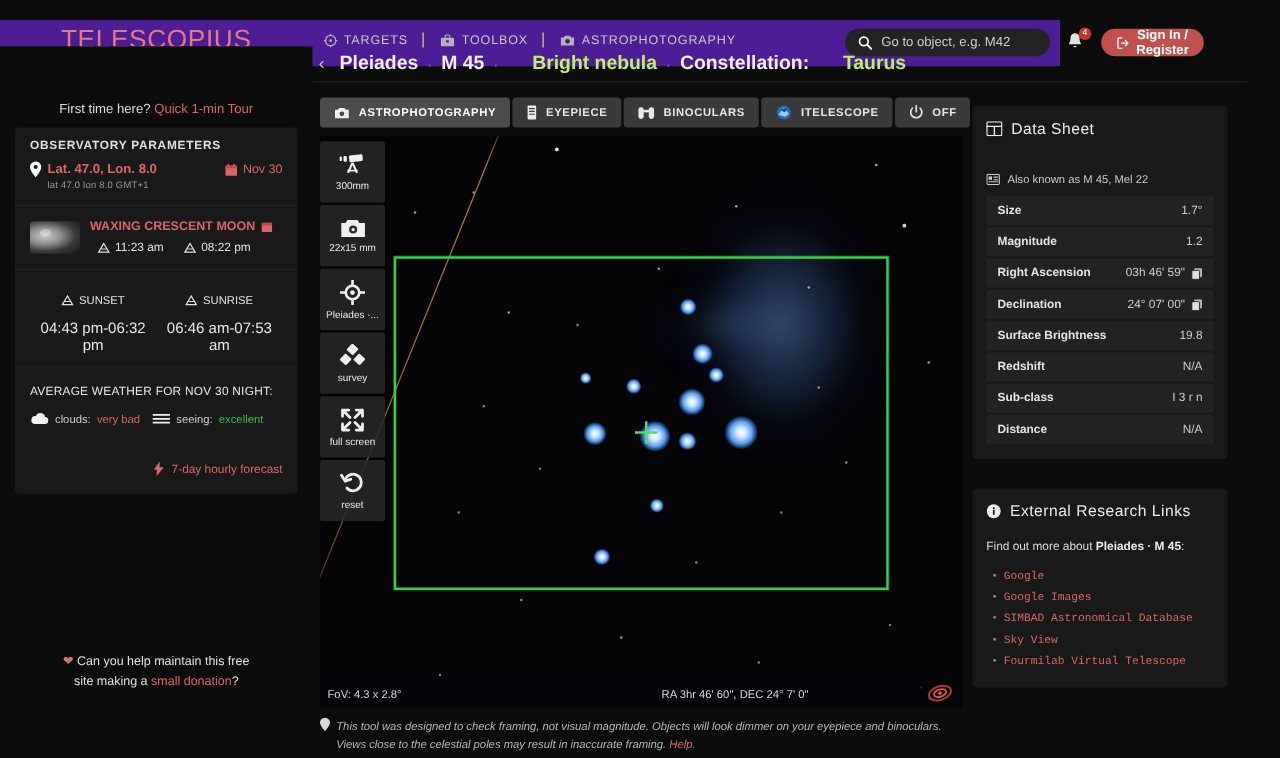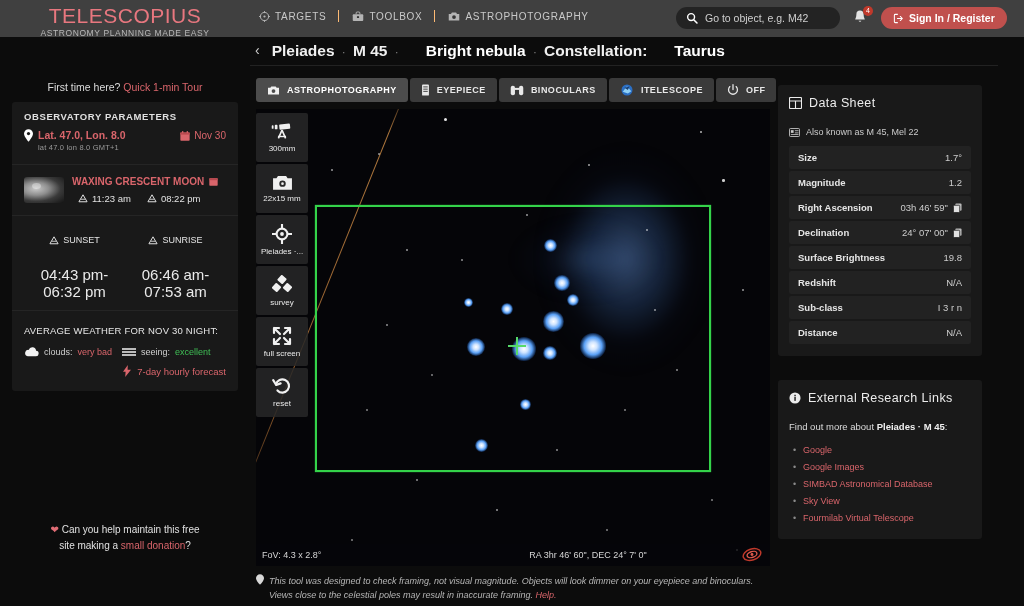--- a/index.html
+++ b/index.html
@@ -8,22 +8,22 @@
     width: 1024px; height: 606px;
     background: #0c0c0c;
     font-family: "Liberation Sans", sans-serif;
     color: #d8d8d8;
     overflow: hidden;
   }
   .page { position: relative; width: 1024px; height: 606px; background: #0c0c0c; }
 
   
   .topbar {
-    position: absolute; top: 0; left: 0; width: 1024px; height: 37px;
-    background: #404040;
+    position: absolute; top: 16px; left: 0; width: 848px; height: 37px;
+    background: #4c1d95;
     display: flex; align-items: center;
   }
   .brand {
     position: absolute; left: 0; top: 4px; width: 250px; text-align: center;
   }
   .brand-title {
     font-size: 21px; letter-spacing: 0.5px; color: #e8777f; font-weight: 400;
     line-height: 23px;
   }
   .brand-sub {
@@ -62,21 +62,21 @@
   }
 
   
   .crumbbar {
     position: absolute; top: 37px; left: 250px; width: 748px; height: 29px;
     display: flex; align-items: center; gap: 7px;
     border-bottom: 1px solid #222;
   }
   .crumb-back { font-size: 14px; color: #d0d0d0; cursor: pointer; padding: 0 5px 2px 5px; }
   .crumb { font-size: 15.5px; font-weight: bold; color: #f0f0f0; }
-  .crumb.red { color: #ffffff; padding-left: 20px; }
+  .crumb.red { color: #bef264; padding-left: 20px; }
   .crumb-sep { font-size: 13px; color: #777; }
 
   
   .sidebar { position: absolute; top: 37px; left: 0; width: 250px; height: 569px; background: #0c0c0c; }
   .firsttime {
     text-align: center; font-size: 10.5px; color: #dcdcdc; padding: 44px 0 9px 0;
   }
   .firsttime .lnk { color: #d9656b; cursor: pointer; }
 
   .panel { margin: 0 12px; background: #191919; border-radius: 3px; }
@@ -118,29 +118,29 @@
       #d98b10 69%, #e8c24a 75%, #3b7bbf 78%, #4f8fd0 100%);
   }
   .bar-label {
     position: absolute; left: 3px; top: 1px; font-size: 8px; font-weight: bold;
     color: #fff; letter-spacing: .3px;
   }
   .bar-mid { position: absolute; left: 50%; top: 0; width: 1px; height: 13px; background: #777; }
   .twi-rows { display: flex; margin-top: 7px; }
   .twi-col { flex: 1; text-align: center; }
   .twi-head { font-size: 9px; color: #e4e4e4; display: flex; align-items: center; justify-content: center; gap: 4px; }
-  .twi-val { font-size: 15px; color: #eaeaea; margin-top: 21px; }
+  .twi-val { font-size: 12px; color: #eaeaea; margin-top: 10px; }
 
   .weather { padding: 14px 12px 14px 12px; }
   .weather-title { font-size: 9.5px; color: #e6e6e6; letter-spacing: .2px; }
   .weather-row { display: flex; align-items: center; gap: 10px; margin-top: 11px; }
   .w-item { display: flex; align-items: center; gap: 5px; font-size: 9px; color: #cfcfcf; }
   .w-bad { color: #d9656b; }
   .w-good { color: #3fbf55; text-align: right; }
-  .forecast { display: flex; align-items: center; justify-content: flex-end; gap: 6px; margin-top: 8px; }
+  .forecast { display: flex; align-items: center; justify-content: flex-end; gap: 6px; margin-top: 29px; }
   .forecast-lnk { font-size: 9.5px; color: #d9656b; cursor: pointer; }
 
   .donate {
     position: absolute; left: 0; bottom: 52px; width: 250px; text-align: center;
     font-size: 10px; color: #e0e0e0; line-height: 16px; padding: 0 30px;
   }
   .donate .lnk { color: #d9656b; cursor: pointer; }
   .heart { color: #e06c75; }
 
   
@@ -212,32 +212,32 @@
   .disclaimer {
     margin: 8px 0 0 6px; width: 514px; font-size: 9px; color: #b6b6b6;
     font-style: italic; line-height: 14px; display: flex; gap: 5px;
   }
   .disclaimer .lnk { color: #d9656b; font-style: italic; cursor: pointer; }
 
   
   .right { position: absolute; top: 85px; left: 778px; width: 204px; }
   .card { background: #191919; border-radius: 3px; padding: 11px 11px 12px 11px; }
   .card-title { display: flex; align-items: center; gap: 7px; font-size: 12.5px; color: #ececec; letter-spacing: .4px; }
-  .aka { display: flex; align-items: center; gap: 6px; font-size: 9px; color: #cbcbcb; margin: 17px 0 9px 0; }
+  .aka { display: flex; align-items: center; gap: 6px; font-size: 9px; color: #cbcbcb; margin: 28px 0 9px 0; }
   .dsrow {
     display: flex; align-items: center; justify-content: space-between;
     background: #222222; border-radius: 2px; padding: 6px 9px; margin-bottom: 2px;
   }
   .dsrow .k { font-size: 9.5px; color: #e6e6e6; font-weight: bold; }
   .dsrow .v { font-size: 9.5px; color: #cdcdcd; display: flex; align-items: center; gap: 5px; }
 
   .card2 { margin-top: 24px; }
   .find { font-size: 9.5px; color: #dcdcdc; margin: 16px 0 10px 0; }
   .find b { color: #f0f0f0; }
-  .links { list-style: none; padding-left: 14px; }
+  .links { list-style: none; padding-left: 14px; font-family: Liberation Mono, monospace; }
   .links li { font-size: 9px; color: #d9656b; line-height: 17px; cursor: pointer; position: relative; }
   .links li:before { content: "•"; position: absolute; left: -10px; color: #8a8a8a; }
 
   svg { display: block; }
 </style>
 </head>
 <body>
 
 <div class="page">
 

